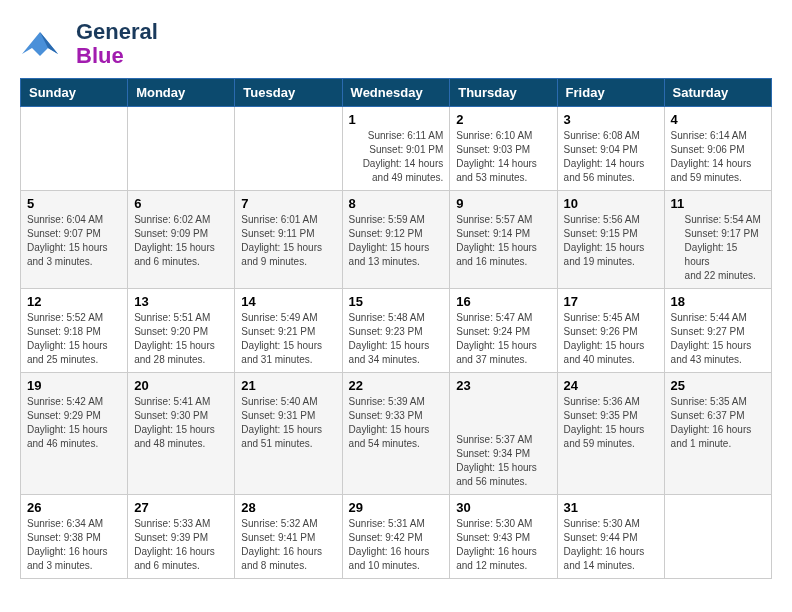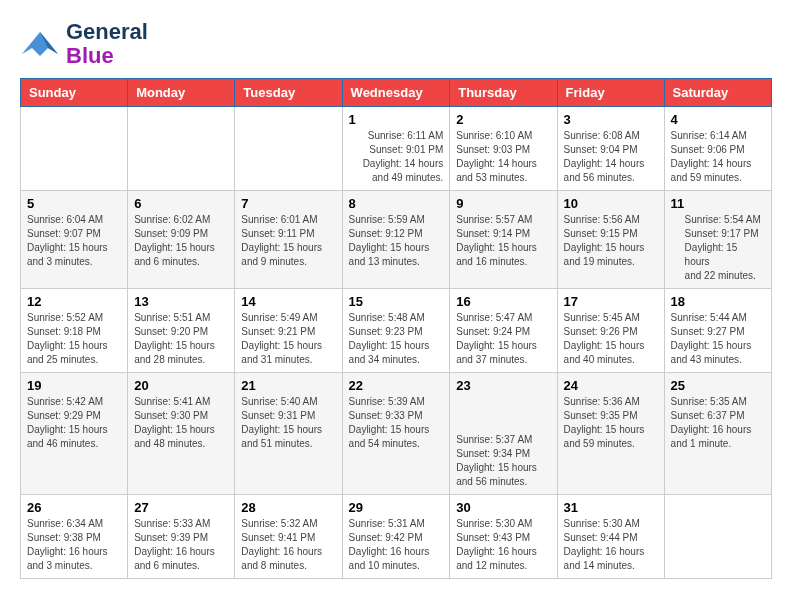--- a/index.html
+++ b/index.html
@@ -12,21 +12,21 @@
     }
     .header {
       display: flex;
       justify-content: space-between;
       align-items: flex-start;
       margin-bottom: 10px;
     }
     .logo {
       display: flex;
       align-items: center;
-      gap: 6px;
+      gap: 16px;
     }
     .logo-text {
       font-size: 22px;
       font-weight: bold;
       color: #1a3a5c;
       line-height: 1.1;
     }
     .logo-text span {
       color: #4a90d9;
     }
@@ -45,21 +45,21 @@
     .subtitle {
       font-size: 16px;
       color: #333;
     }
     .calendar {
       width: 100%;
       border-collapse: collapse;
       border: 1px solid #ccc;
     }
     .calendar th {
-      background: #ef4444;
+      background: #0c4a6e;
       color: #fff;
       text-align: left;
       padding: 6px 8px;
       font-size: 13px;
       border: 1px solid #2a6aaf;
     }
     .calendar td {
       vertical-align: top;
       border: 1px solid #ccc;
       padding: 5px 6px;

